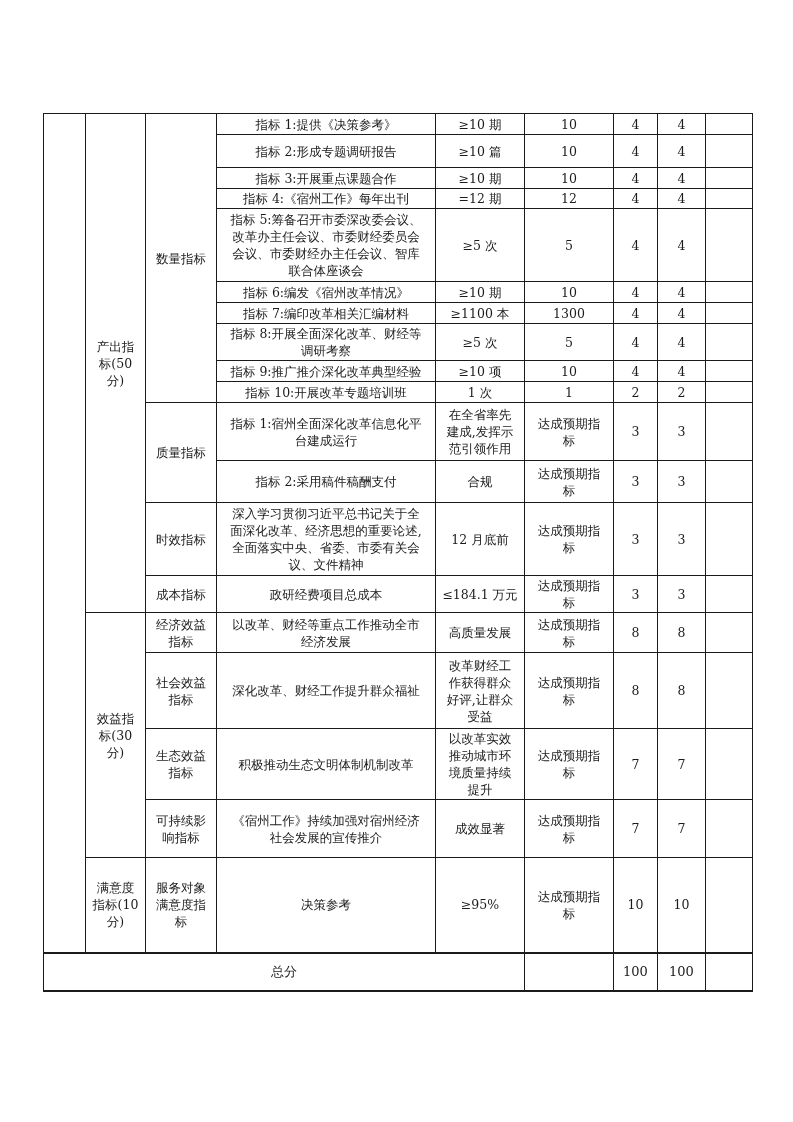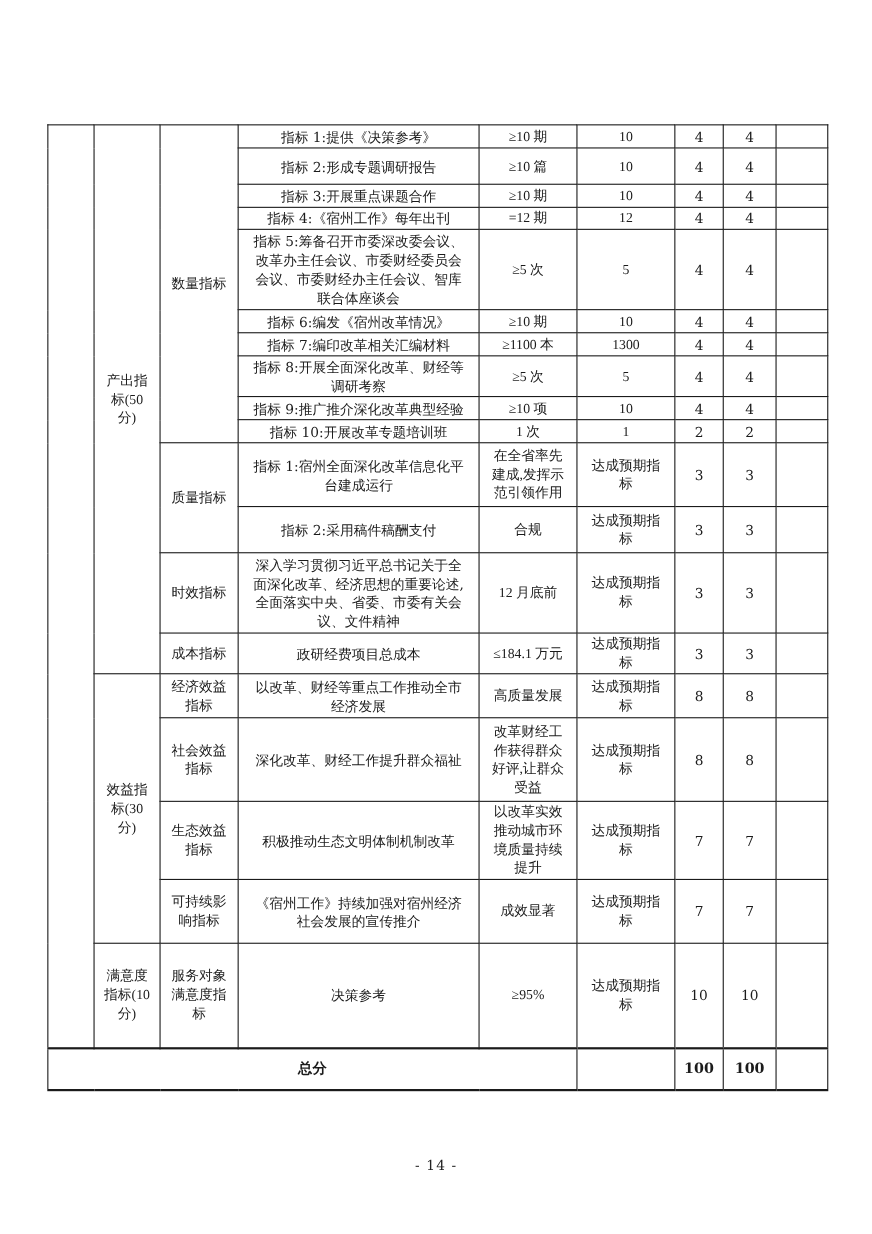--- a/index.html
+++ b/index.html
@@ -22,31 +22,31 @@
   table.perf td{
     border:1px solid #1b1b1b;
     font-size:12.5px;
     line-height:17px;
     text-align:center;
     vertical-align:middle;
     padding:1px 3px;
     overflow:hidden;
     word-break:break-all;
   }
-  td.pre{white-space:pre-line;font-family:Liberation Serif, serif;}
+  td.pre{white-space:pre-line;}
   td.ind{
     text-align:left;
     padding:1px 5px;
     white-space:pre-line;
   }
   td.comp{padding:1px 8px;}
   tr.total-row td{
     border-top:2px solid #1b1b1b;
     border-bottom:2px solid #1b1b1b;
-    font-weight:bold;
+    font-weight:normal;
     font-size:13px;
   }
   .pagenum{
     position:absolute;
     left:0;right:0;
     top:1052px;
     text-align:center;
     font-size:12.5px;
     color:#222;
     letter-spacing:1px;
@@ -284,15 +284,14 @@
   <tr class="total-row" style="height:38px">
     <td colspan="5">总分</td>
     <td></td>
     <td>100</td>
     <td>100</td>
     <td></td>
   </tr>
 </tbody>
     </table>
 
-<div class="pagenum">- 14 -</div>
 
 </div>
 
 </body></html>

